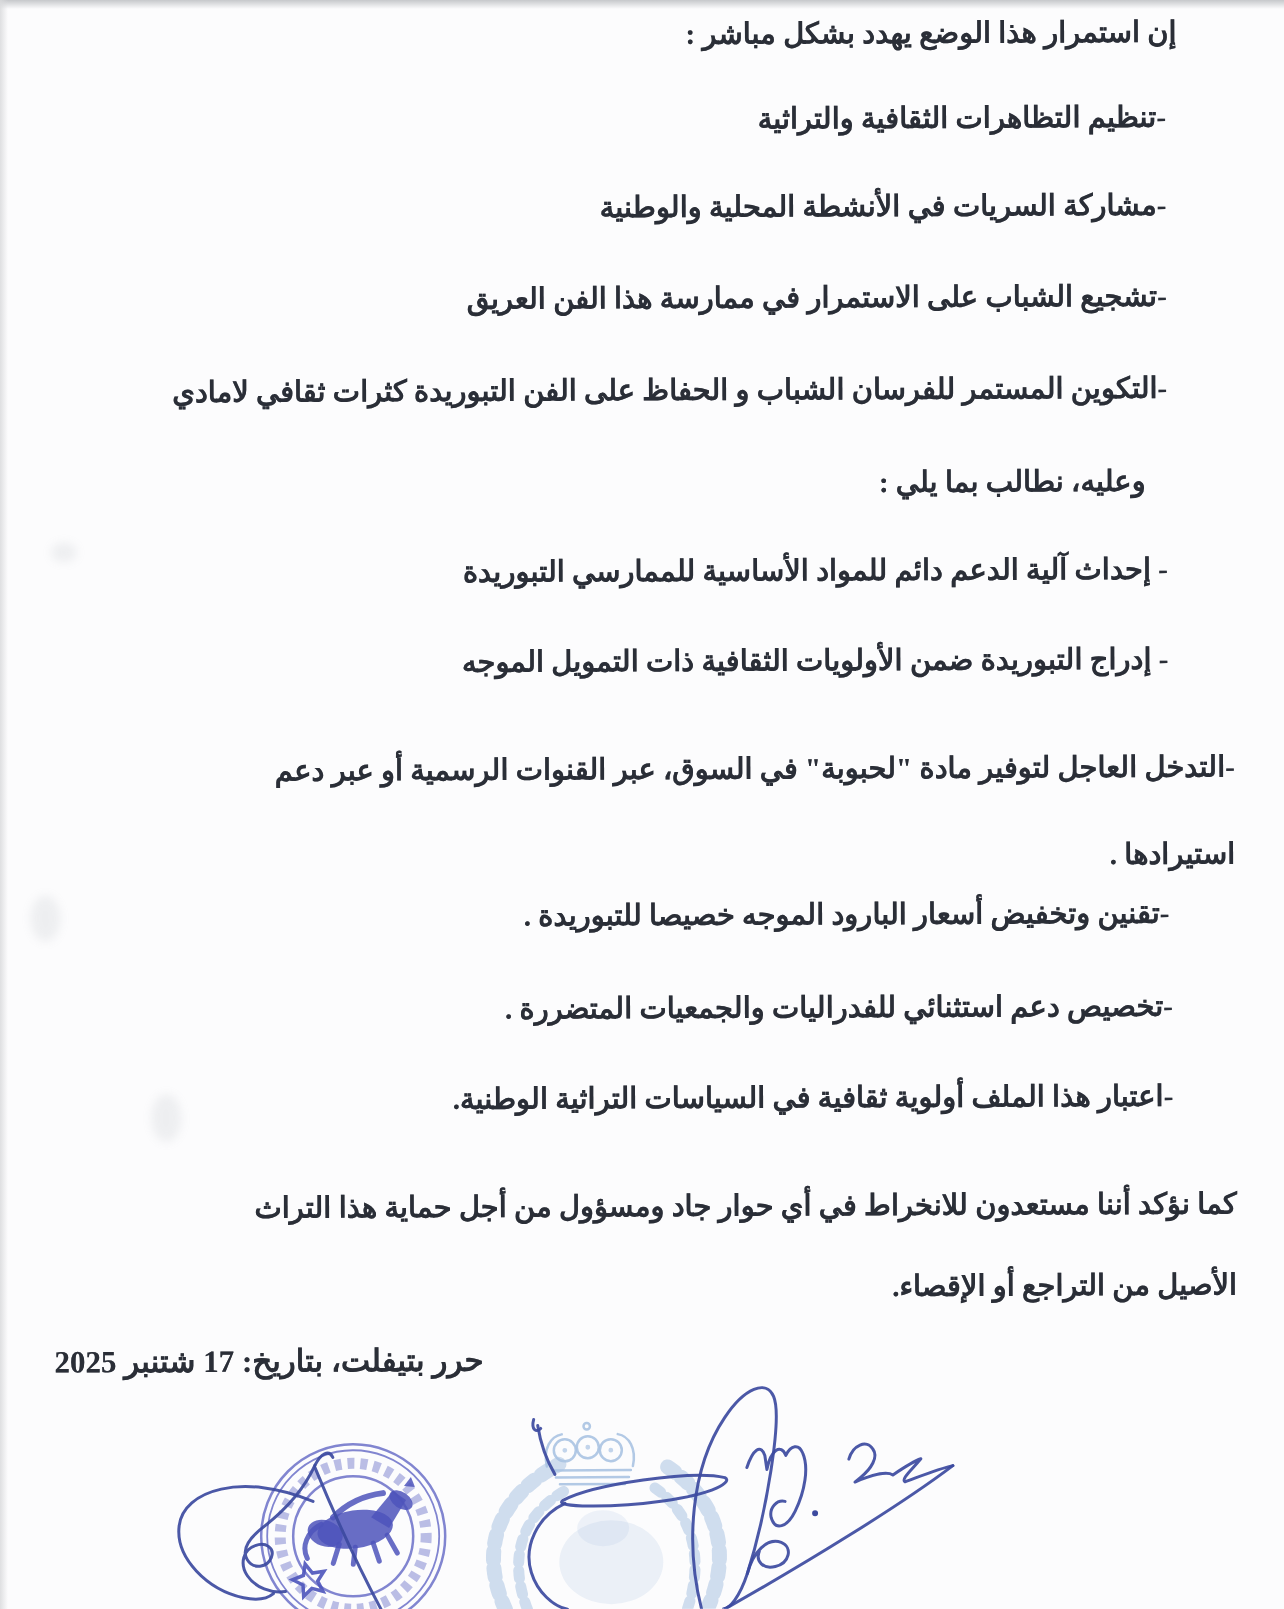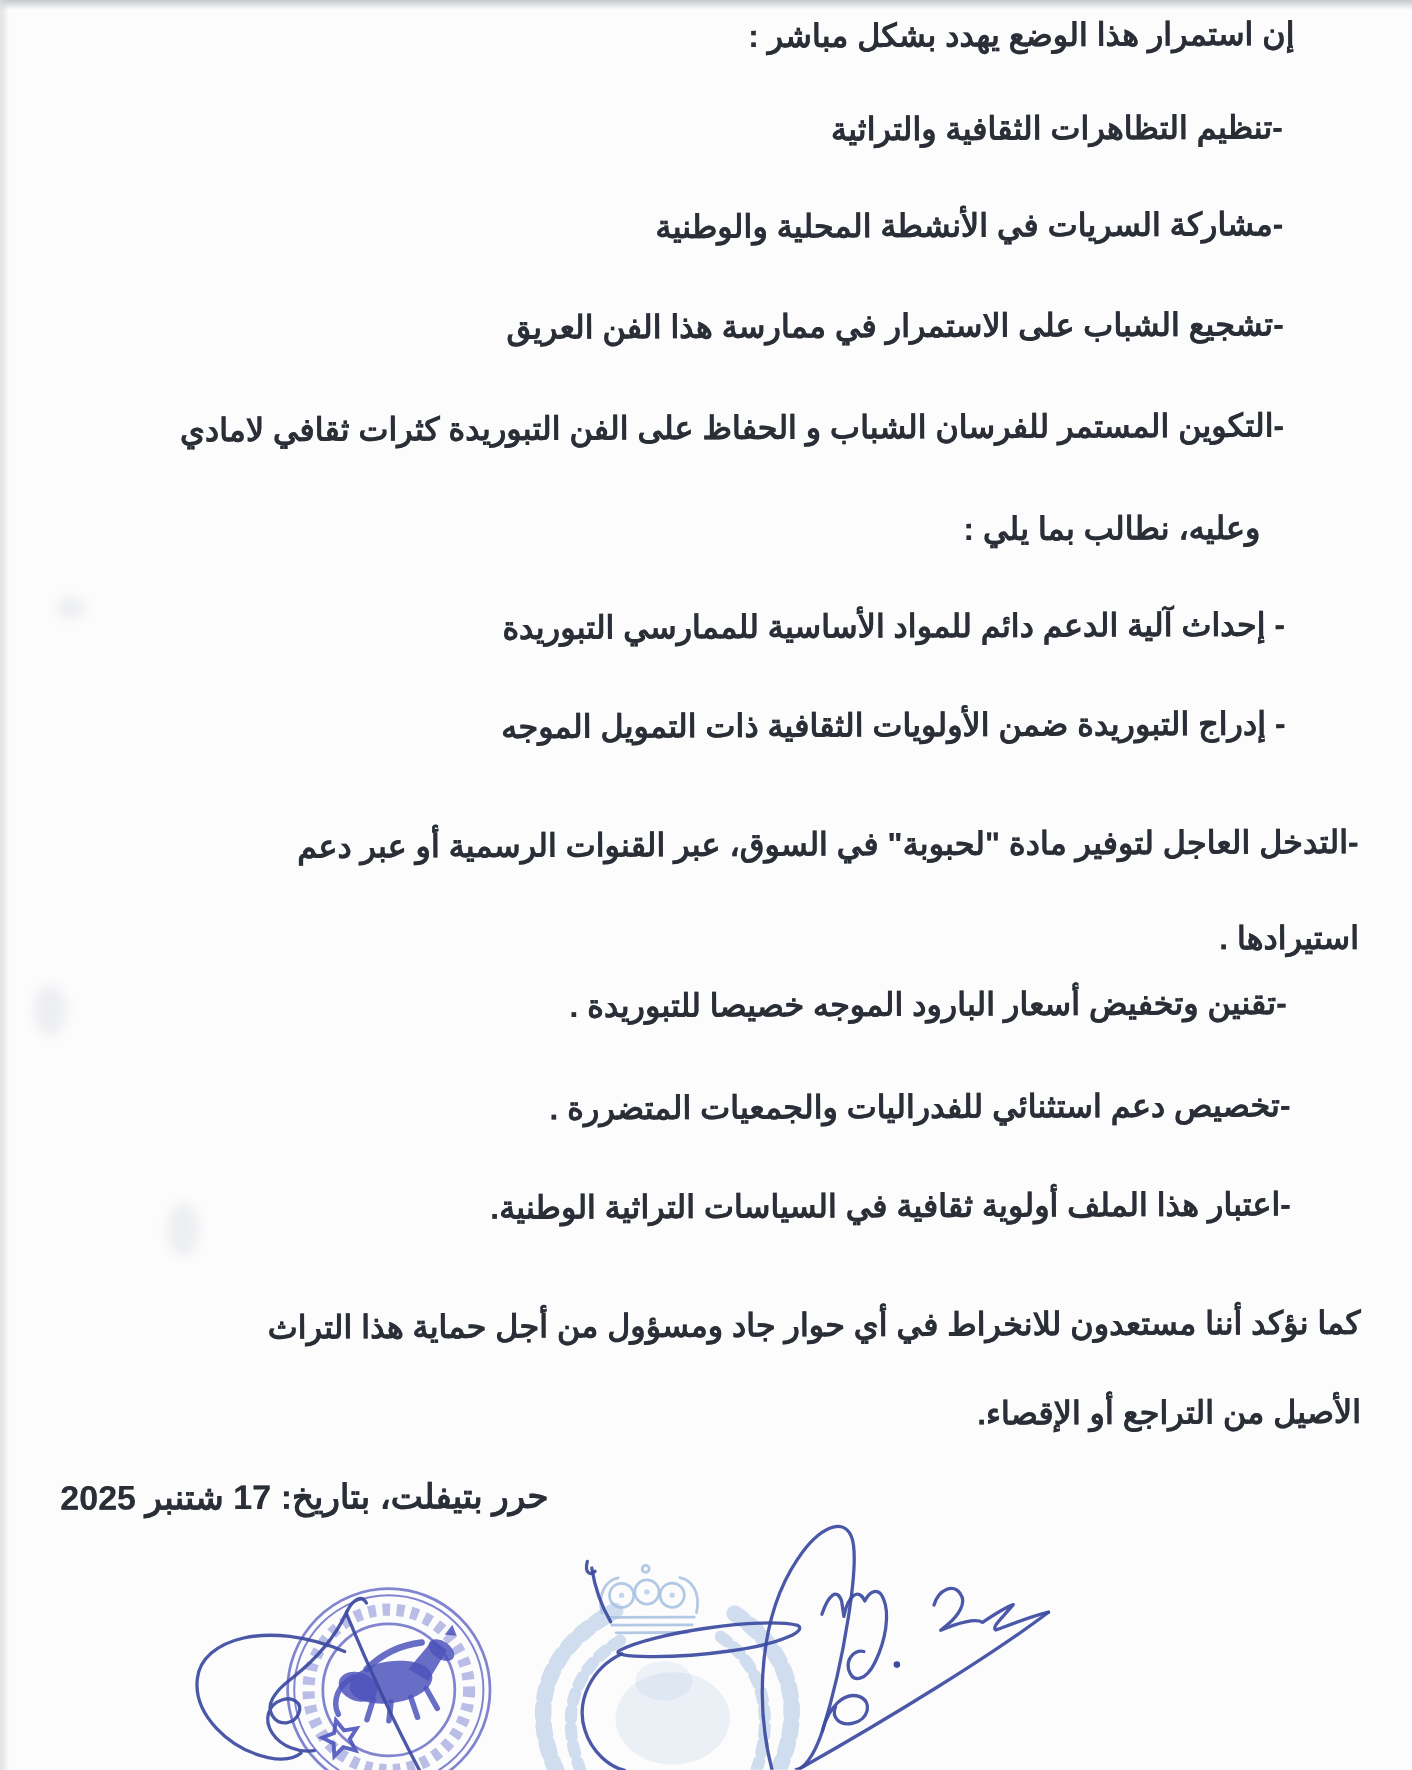--- a/index.html
+++ b/index.html
@@ -2,21 +2,21 @@
 <html lang="ar" dir="rtl" style="--text-ink: #2a2e37; --stamp-blue: #4d54bb; --stamp-ring-blue: #6b70c8; --crest-light-blue: #aac3e2; --signature-ink: #3c4a9f; --paper: #fcfcfd; --scan-edge-gray: #c6c8cb;"><head>
 <meta charset="utf-8">
 <style>
   html, body { margin: 0; padding: 0; background: #ffffff; }
   .page {
     position: relative;
     width: 1284px;
     height: 1609px;
     background: var(--paper, #fcfcfd);
     overflow: hidden;
-    font-family: Liberation Sans, sans-serif;
+    font-family: Liberation Serif, serif;
   }
   .content {
     position: absolute;
     inset: 0;
     transform: rotate(-0.25deg);
     transform-origin: 50% 50%;
   }
   .line {
     position: absolute;
     direction: rtl;

